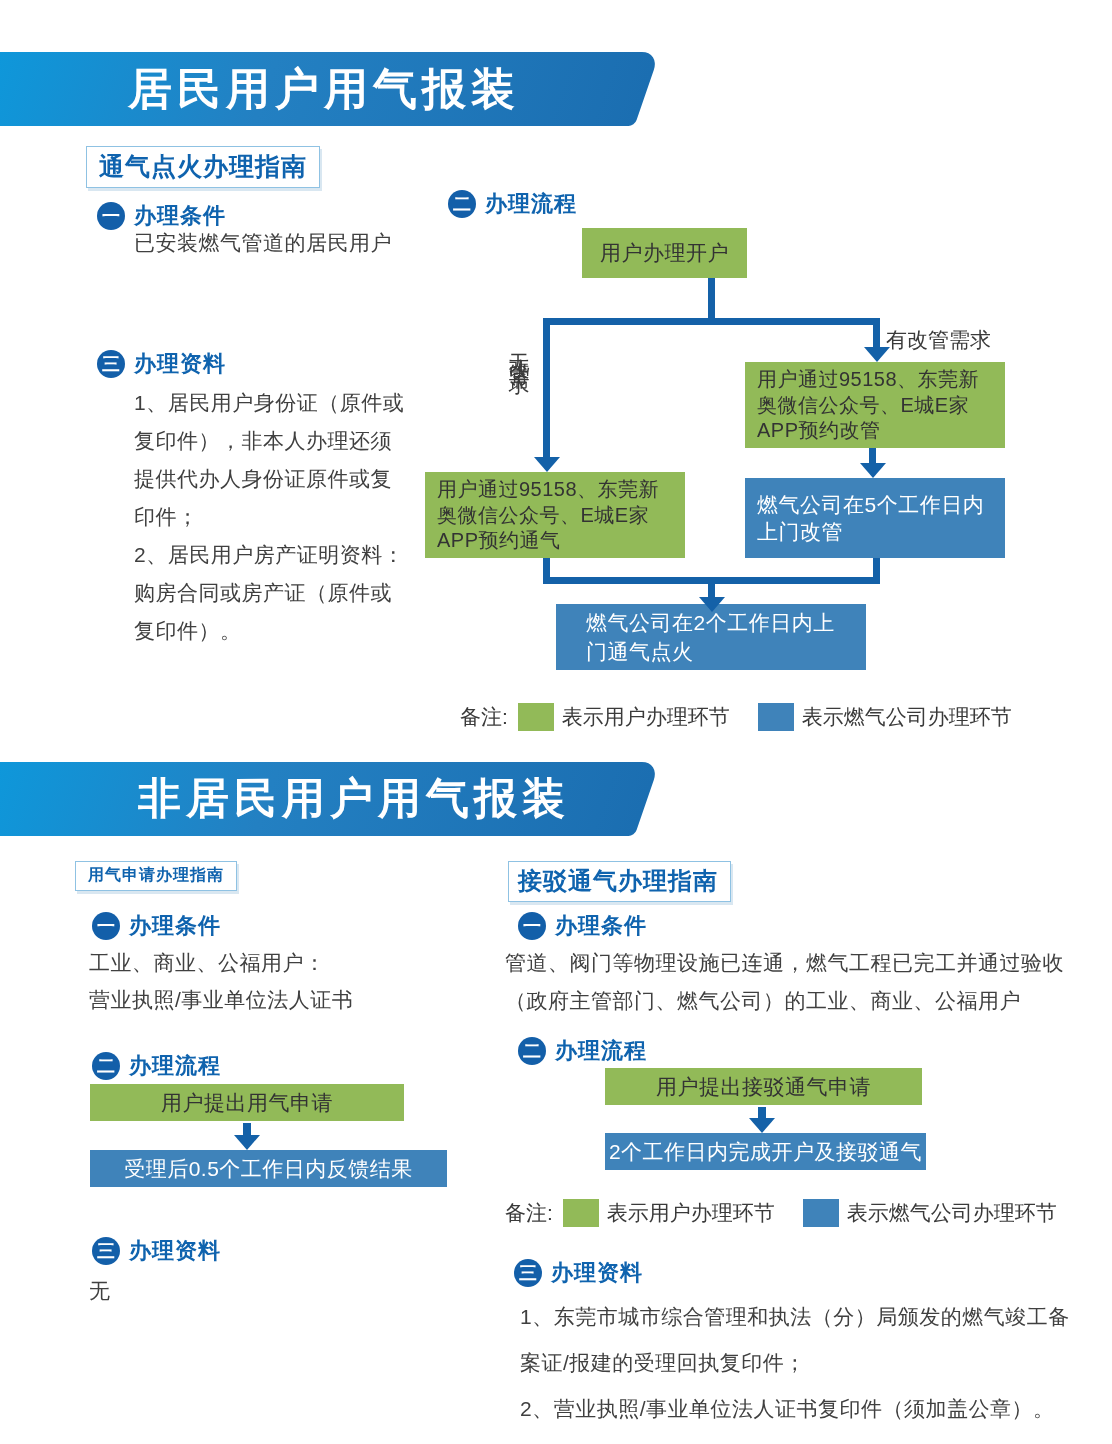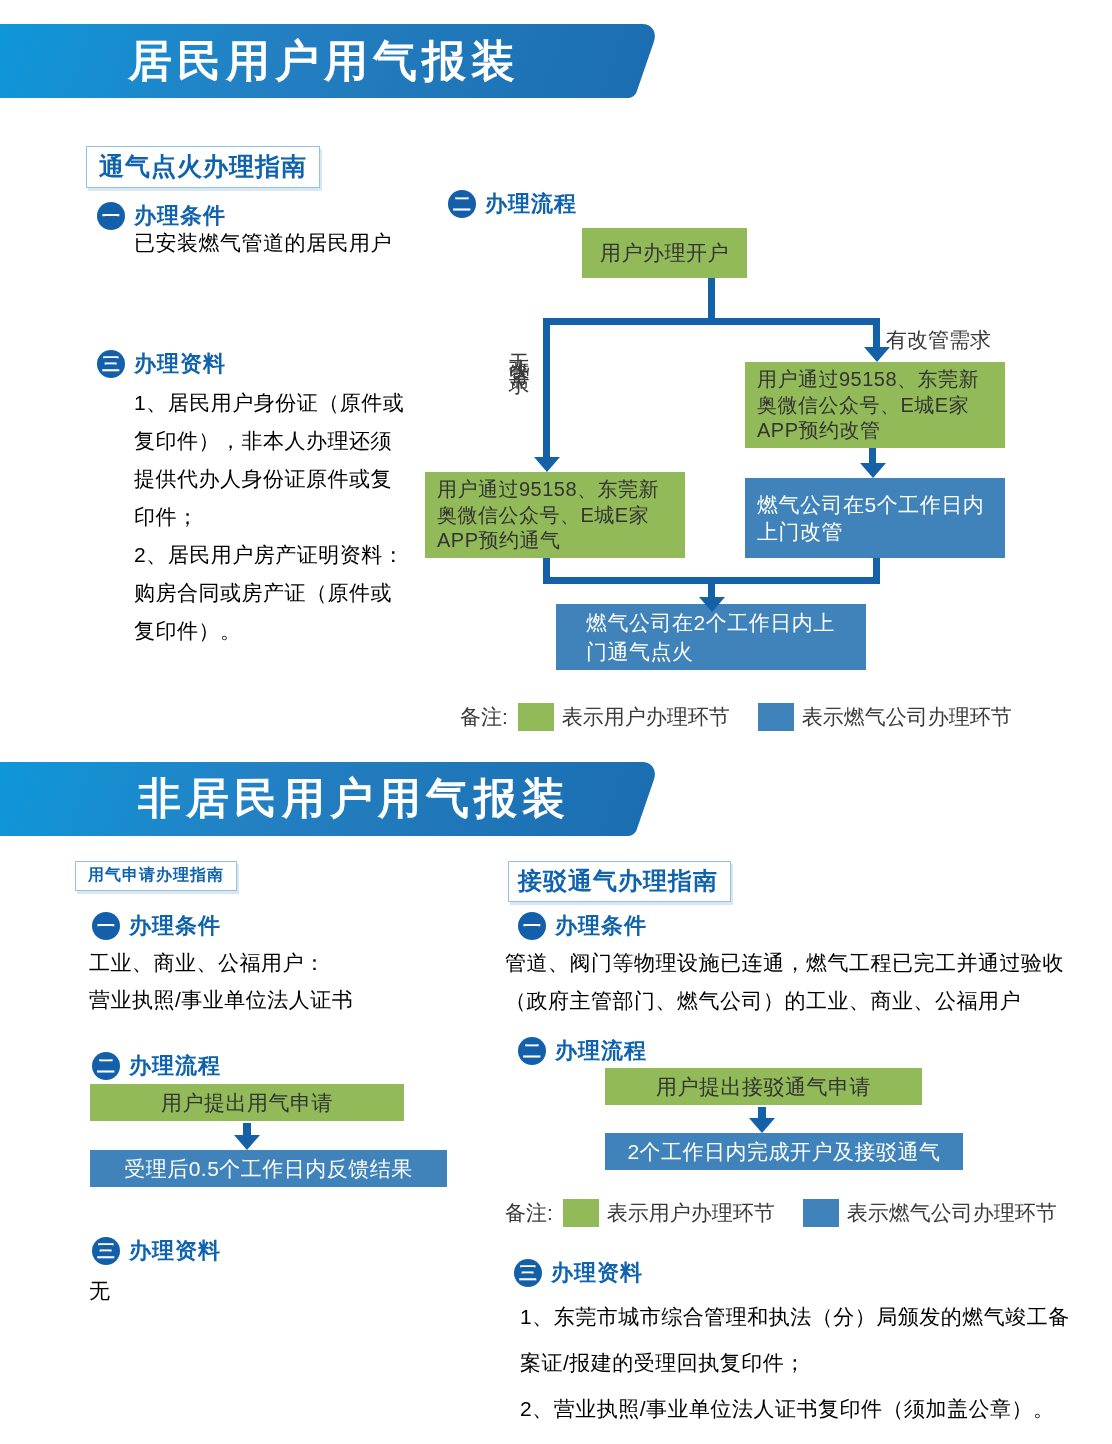--- a/index.html
+++ b/index.html
@@ -35,21 +35,21 @@
   .heading{position:absolute;display:flex;align-items:center;gap:9px;white-space:nowrap;}
   .circle-icon{
     width:28px;height:28px;border-radius:50%;background:#135FA9;
     color:#ffffff;font-weight:bold;font-size:18px;line-height:28px;
     display:flex;align-items:center;justify-content:center;flex:0 0 auto;
   }
   .h-label{color:#0F63AE;font-weight:bold;font-size:22px;letter-spacing:1px;text-align:center;}
 
   
   .body-text{
-    position:absolute;color:#000000;font-size:21px;line-height:38px;
+    position:absolute;color:#404040;font-size:21px;line-height:38px;
     white-space:pre-line;letter-spacing:0.5px;
   }
 
   
   .flow-box{position:absolute;box-sizing:border-box;font-size:21px;letter-spacing:0.5px;}
   .green{background:#92BA58;color:#333333;}
   .bluebox{background:#3F83BA;color:#ffffff;}
   .center-box{display:flex;align-items:center;justify-content:center;text-align:center;}
 
   
@@ -65,21 +65,21 @@
     writing-mode:vertical-rl;text-orientation:upright;letter-spacing:5px;
   }
 
   
   .legend{position:absolute;display:flex;align-items:center;color:#3A3A3A;font-size:21px;white-space:nowrap;}
   .swatch{width:36px;height:28px;flex:0 0 auto;}
 </style>
 </head>
 <body>
 
-<div class="banner" style="top:24px;">
+<div class="banner" style="top:52px;">
   <div class="bg"></div>
   <div class="title" style="left:128px;">居民用户用气报装</div>
 </div>
 
 <div class="guide" style="left:86px;top:146px;">通气点火办理指南</div>
 
 <div class="heading" style="left:97px;top:201px;">
   <div class="circle-icon">一</div>
   <div class="h-label">办理条件</div>
 </div>
@@ -177,21 +177,21 @@
 （政府主管部门、燃气公司）的工业、商业、公福用户</div>
 
 <div class="heading" style="left:518px;top:1036px;">
   <div class="circle-icon">二</div>
   <div class="h-label">办理流程</div>
 </div>
 
 <div class="flow-box green center-box" style="left:605px;top:1068px;width:317px;height:37px;">用户提出接驳通气申请</div>
 <div class="line" style="left:758px;top:1107px;width:8px;height:12px;"></div>
 <div class="arrow-head" style="left:749px;top:1118px;"></div>
-<div class="flow-box bluebox center-box" style="left:605px;top:1133px;width:358px;height:37px;">2个工作日内完成开户及接驳通气</div>
+<div class="flow-box bluebox center-box" style="left:605px;top:1133px;width:321px;height:37px;">2个工作日内完成开户及接驳通气</div>
 
 <div class="legend" style="left:505px;top:1198px;height:30px;">
   <span>备注:</span>
   <span class="swatch green" style="margin-left:10px;"></span>
   <span style="margin-left:8px;">表示用户办理环节</span>
   <span class="swatch bluebox" style="margin-left:28px;"></span>
   <span style="margin-left:8px;">表示燃气公司办理环节</span>
 </div>
 
 <div class="heading" style="left:514px;top:1258px;">

